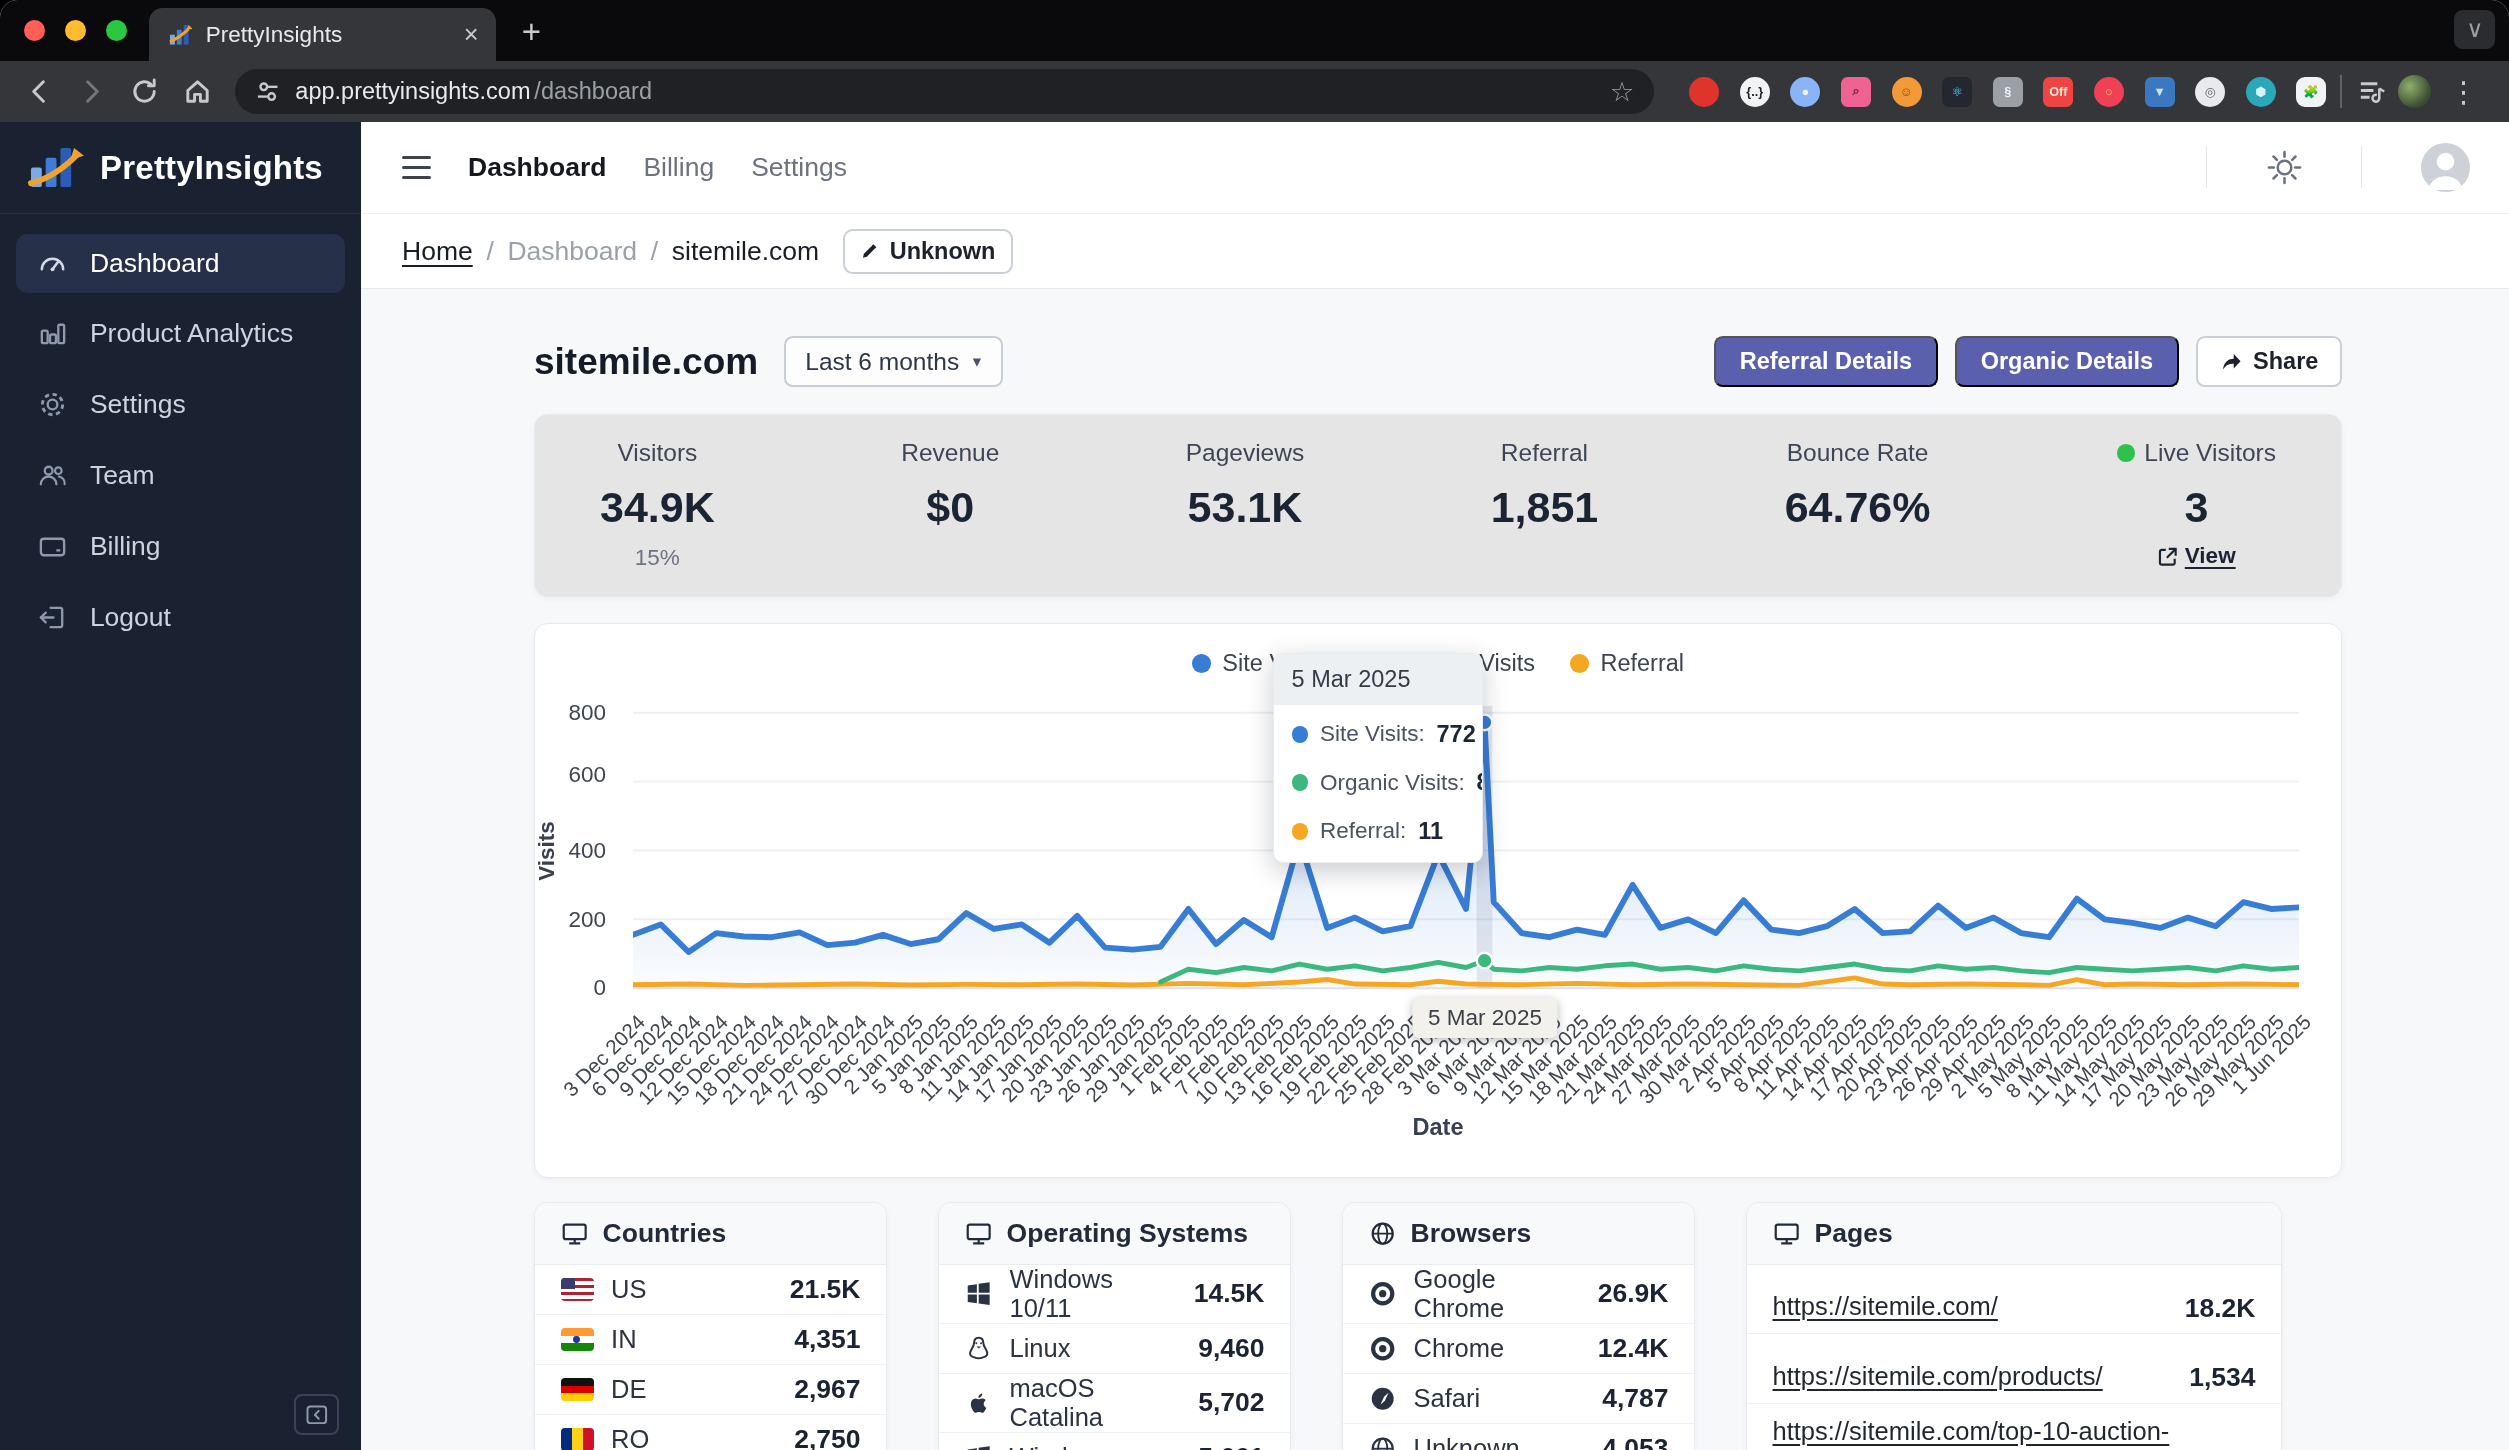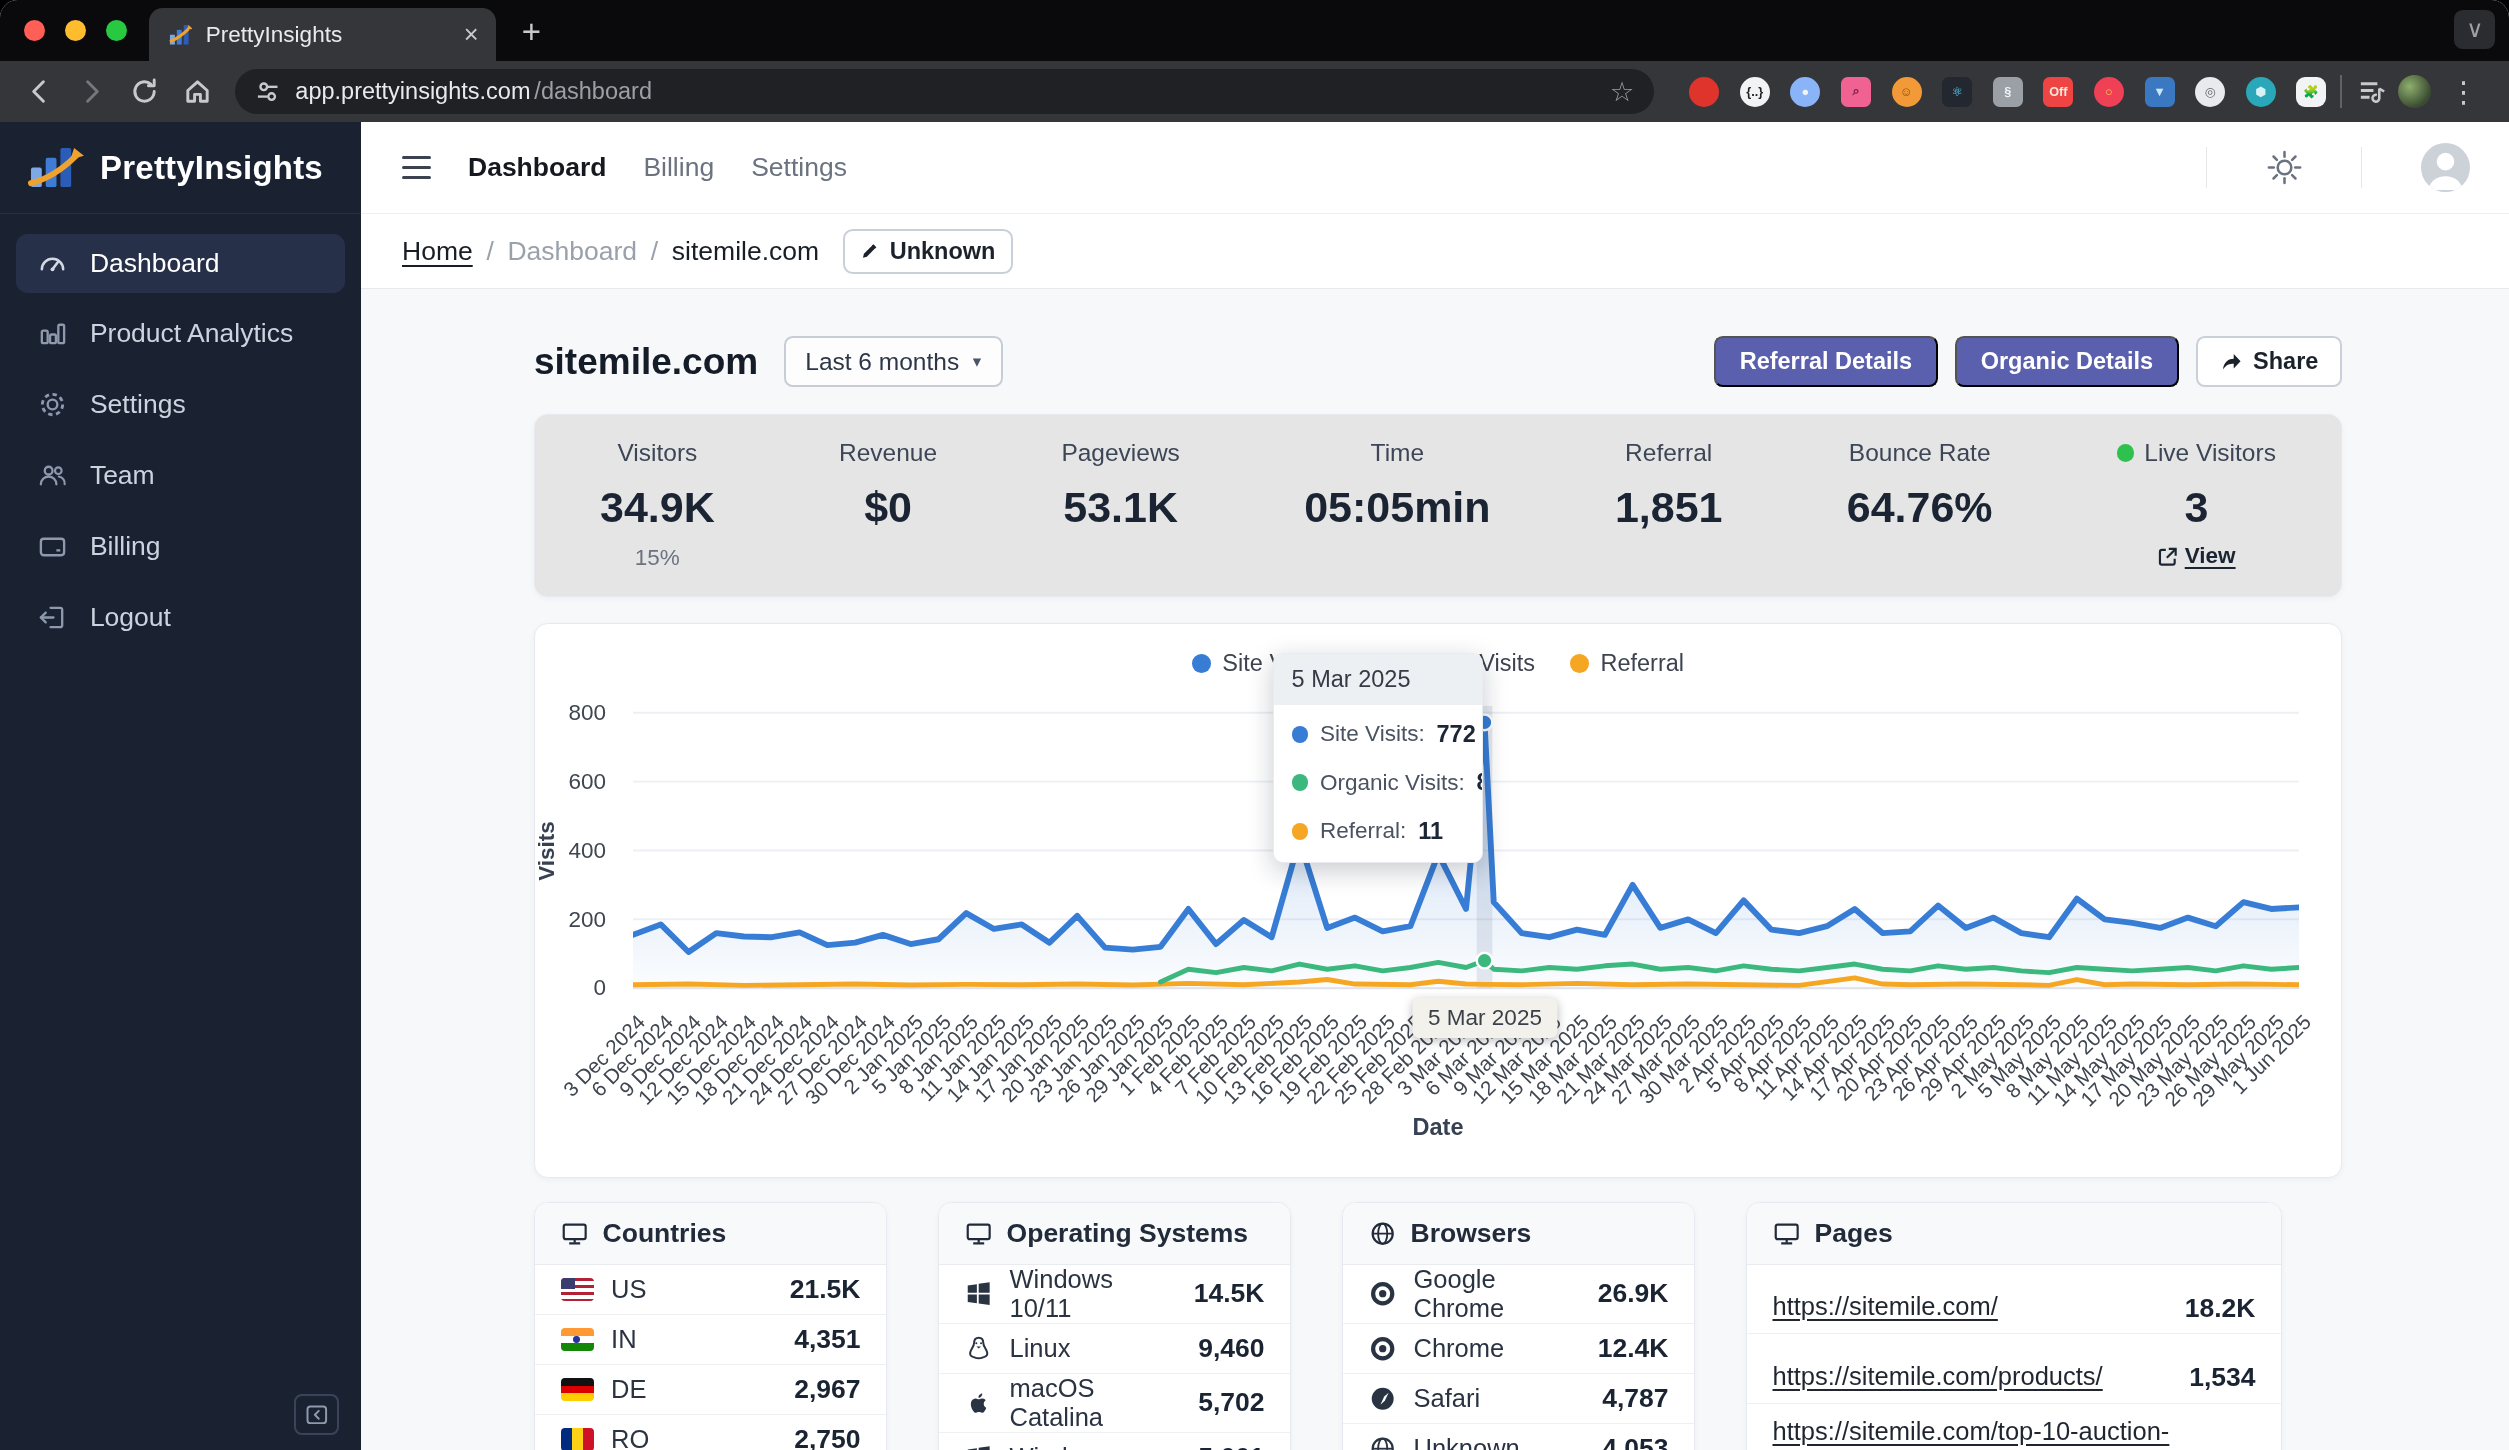--- a/index.html
+++ b/index.html
@@ -343,24 +343,20 @@
           </div>
           <div class="stat">
             <div class="lab">Revenue</div>
               <div class="val">$0</div>
           </div>
           <div class="stat">
             <div class="lab">Pageviews</div>
               <div class="val">53.1K</div>
           </div>
           <div class="stat">
-            <div class="lab">Time</div>
-              <div class="val">05:05min</div>
-          </div>
-          <div class="stat">
             <div class="lab">Referral</div>
               <div class="val">1,851</div>
           </div>
           <div class="stat">
             <div class="lab">Bounce Rate</div>
               <div class="val">64.76%</div>
           </div>
           <div class="stat">
             <div class="lab">
                 <span class="live-dot"></span>
@@ -391,21 +387,21 @@
             <div class="leg-item">
                 <span class="leg-dot" id="legdot2" style="background: rgb(245, 166, 35);"></span>
                 <span>Referral</span>
               </div>
           </div>
           <div class="yaxis-title">Visits</div>
           <div class="ylabs" id="ylabs">
               <div class="ylab" style="top: 273px;">0</div>
               <div class="ylab" style="top: 205px;">200</div>
               <div class="ylab" style="top: 136px;">400</div>
-              <div class="ylab" style="top: 67px;">600</div>
+              <div class="ylab" style="top: 60px;">600</div>
               <div class="ylab" style="top: -2px;">800</div>
             </div>
           <div class="plot" id="plot">
               <svg viewBox="0 0 1700 300" width="1666" height="294">
                 <defs>
                   <linearGradient id="gblue" x1="0" y1="0" x2="0" y2="1">
   <stop offset="0" stop-color="#377dd5" stop-opacity="0.30"></stop>
   <stop offset="1" stop-color="#377dd5" stop-opacity="0.02"></stop>
                   </linearGradient>
                 </defs>

